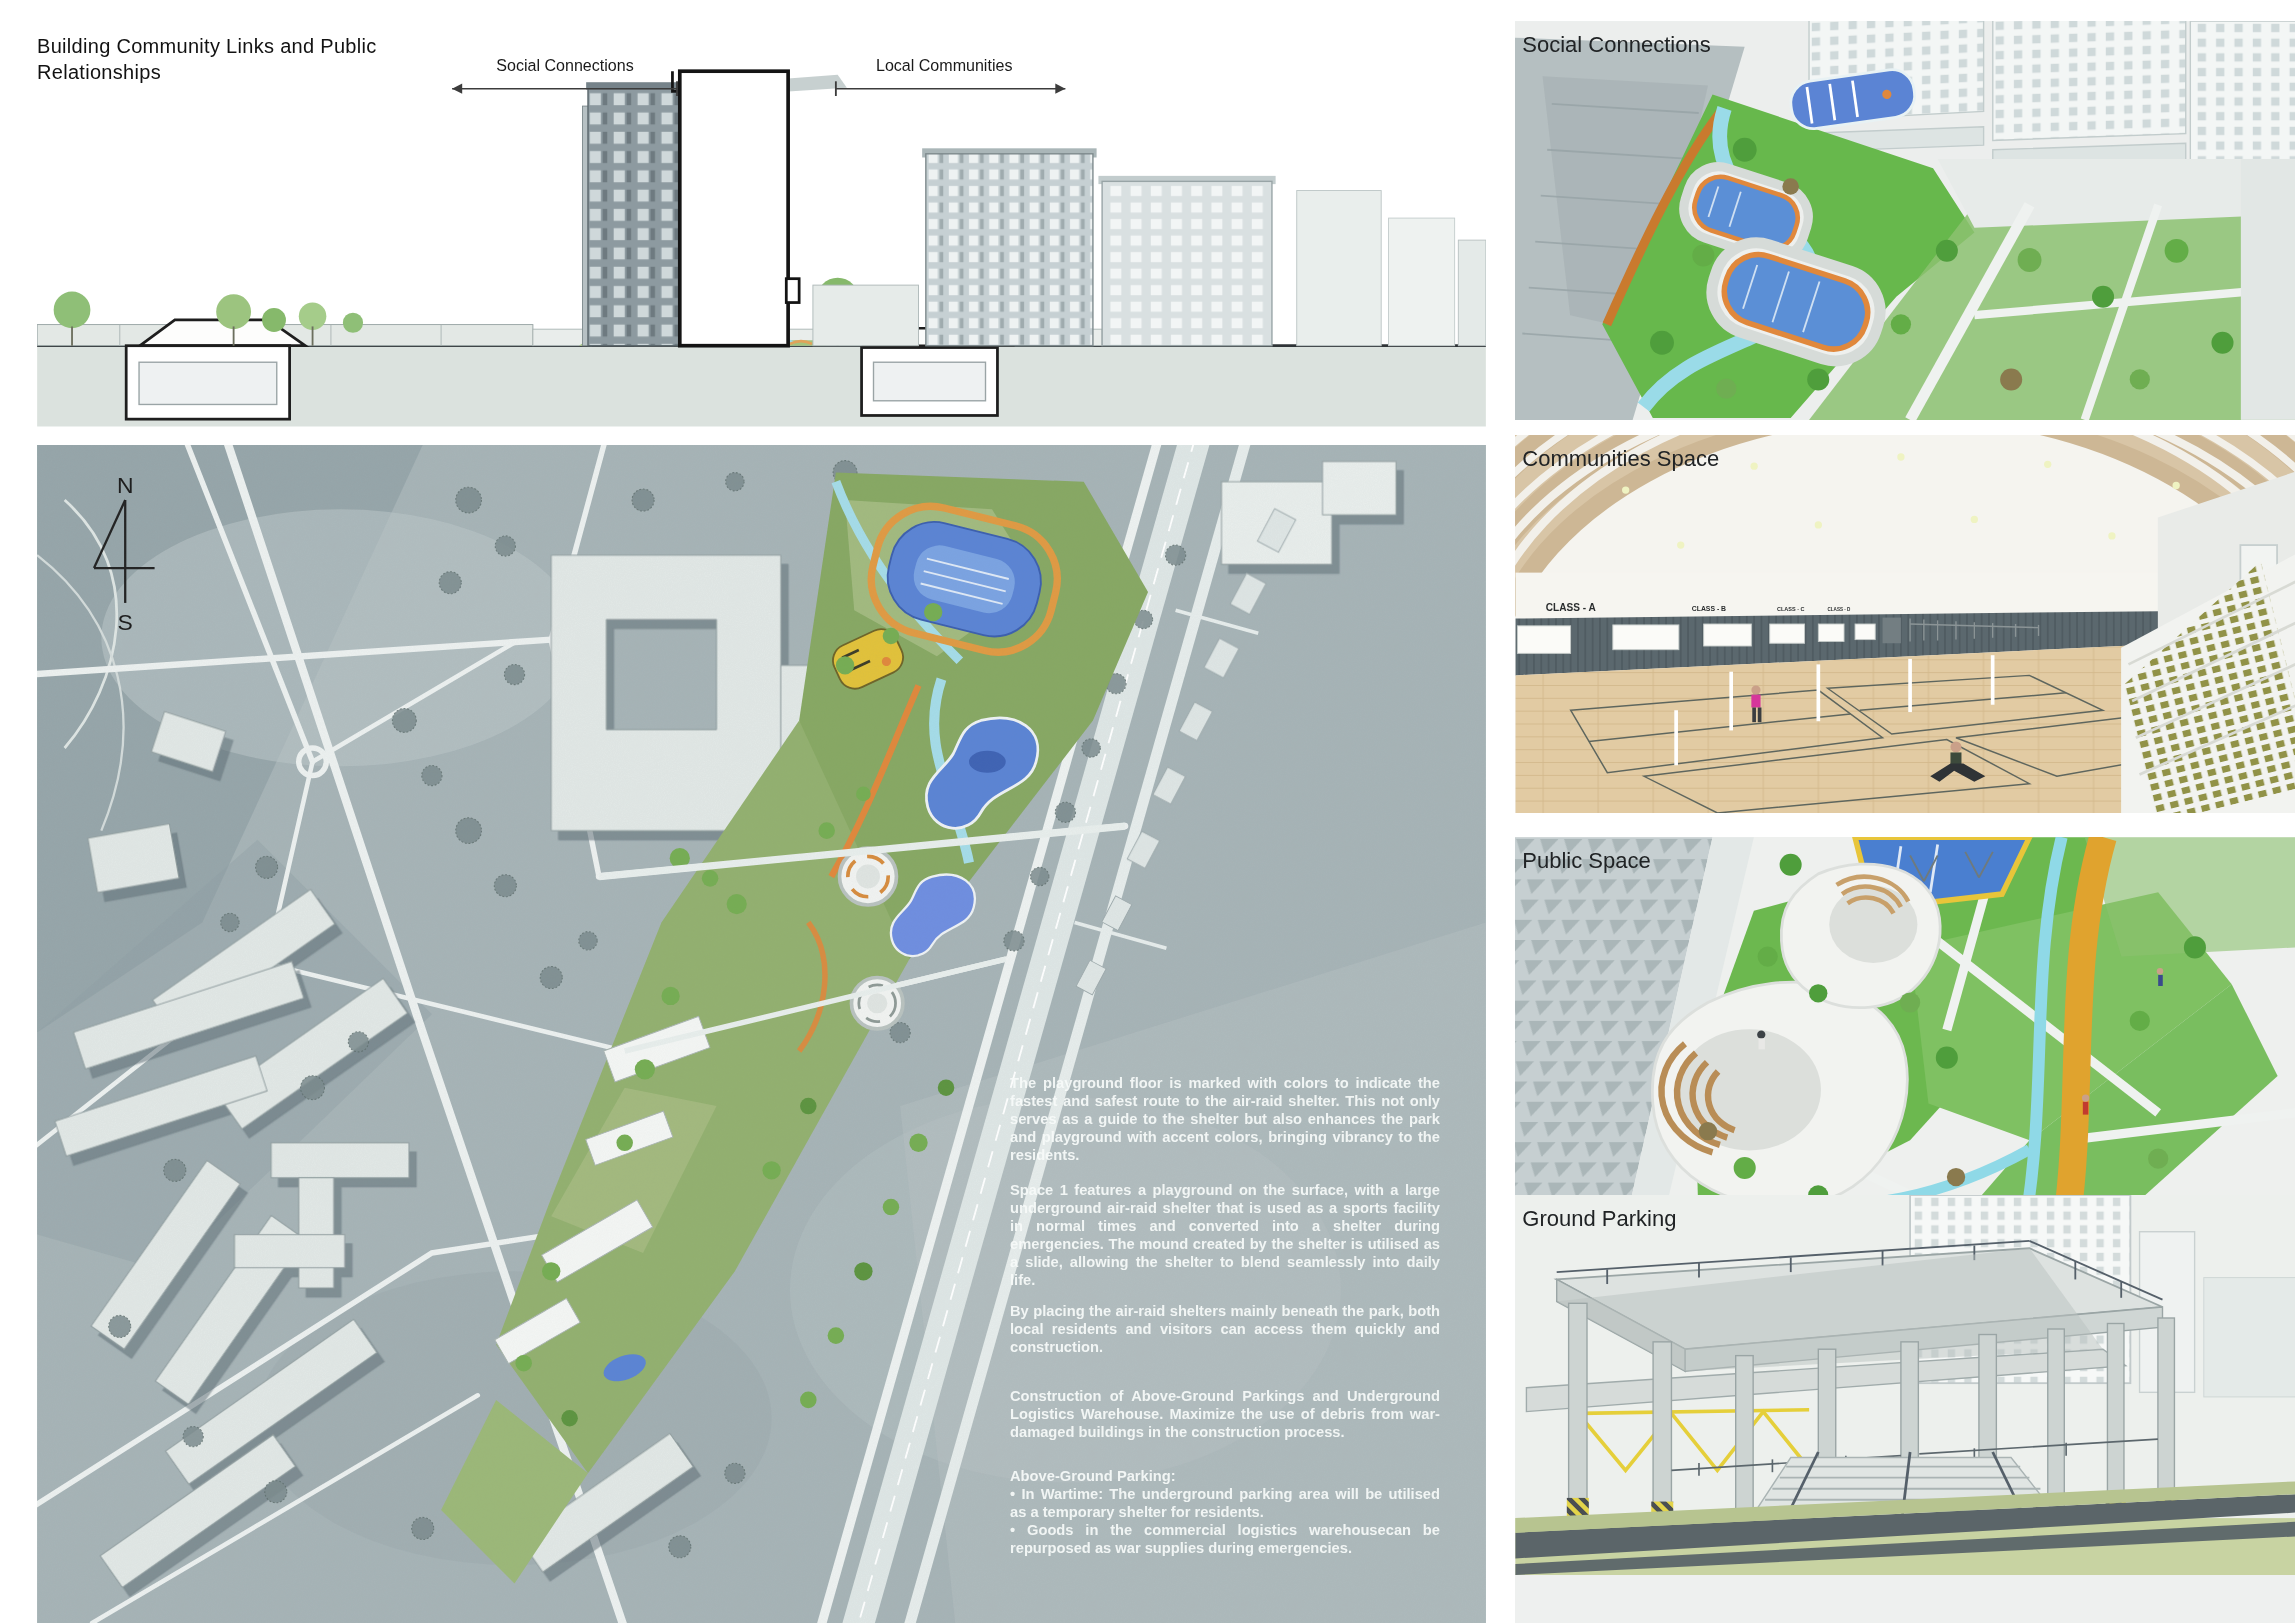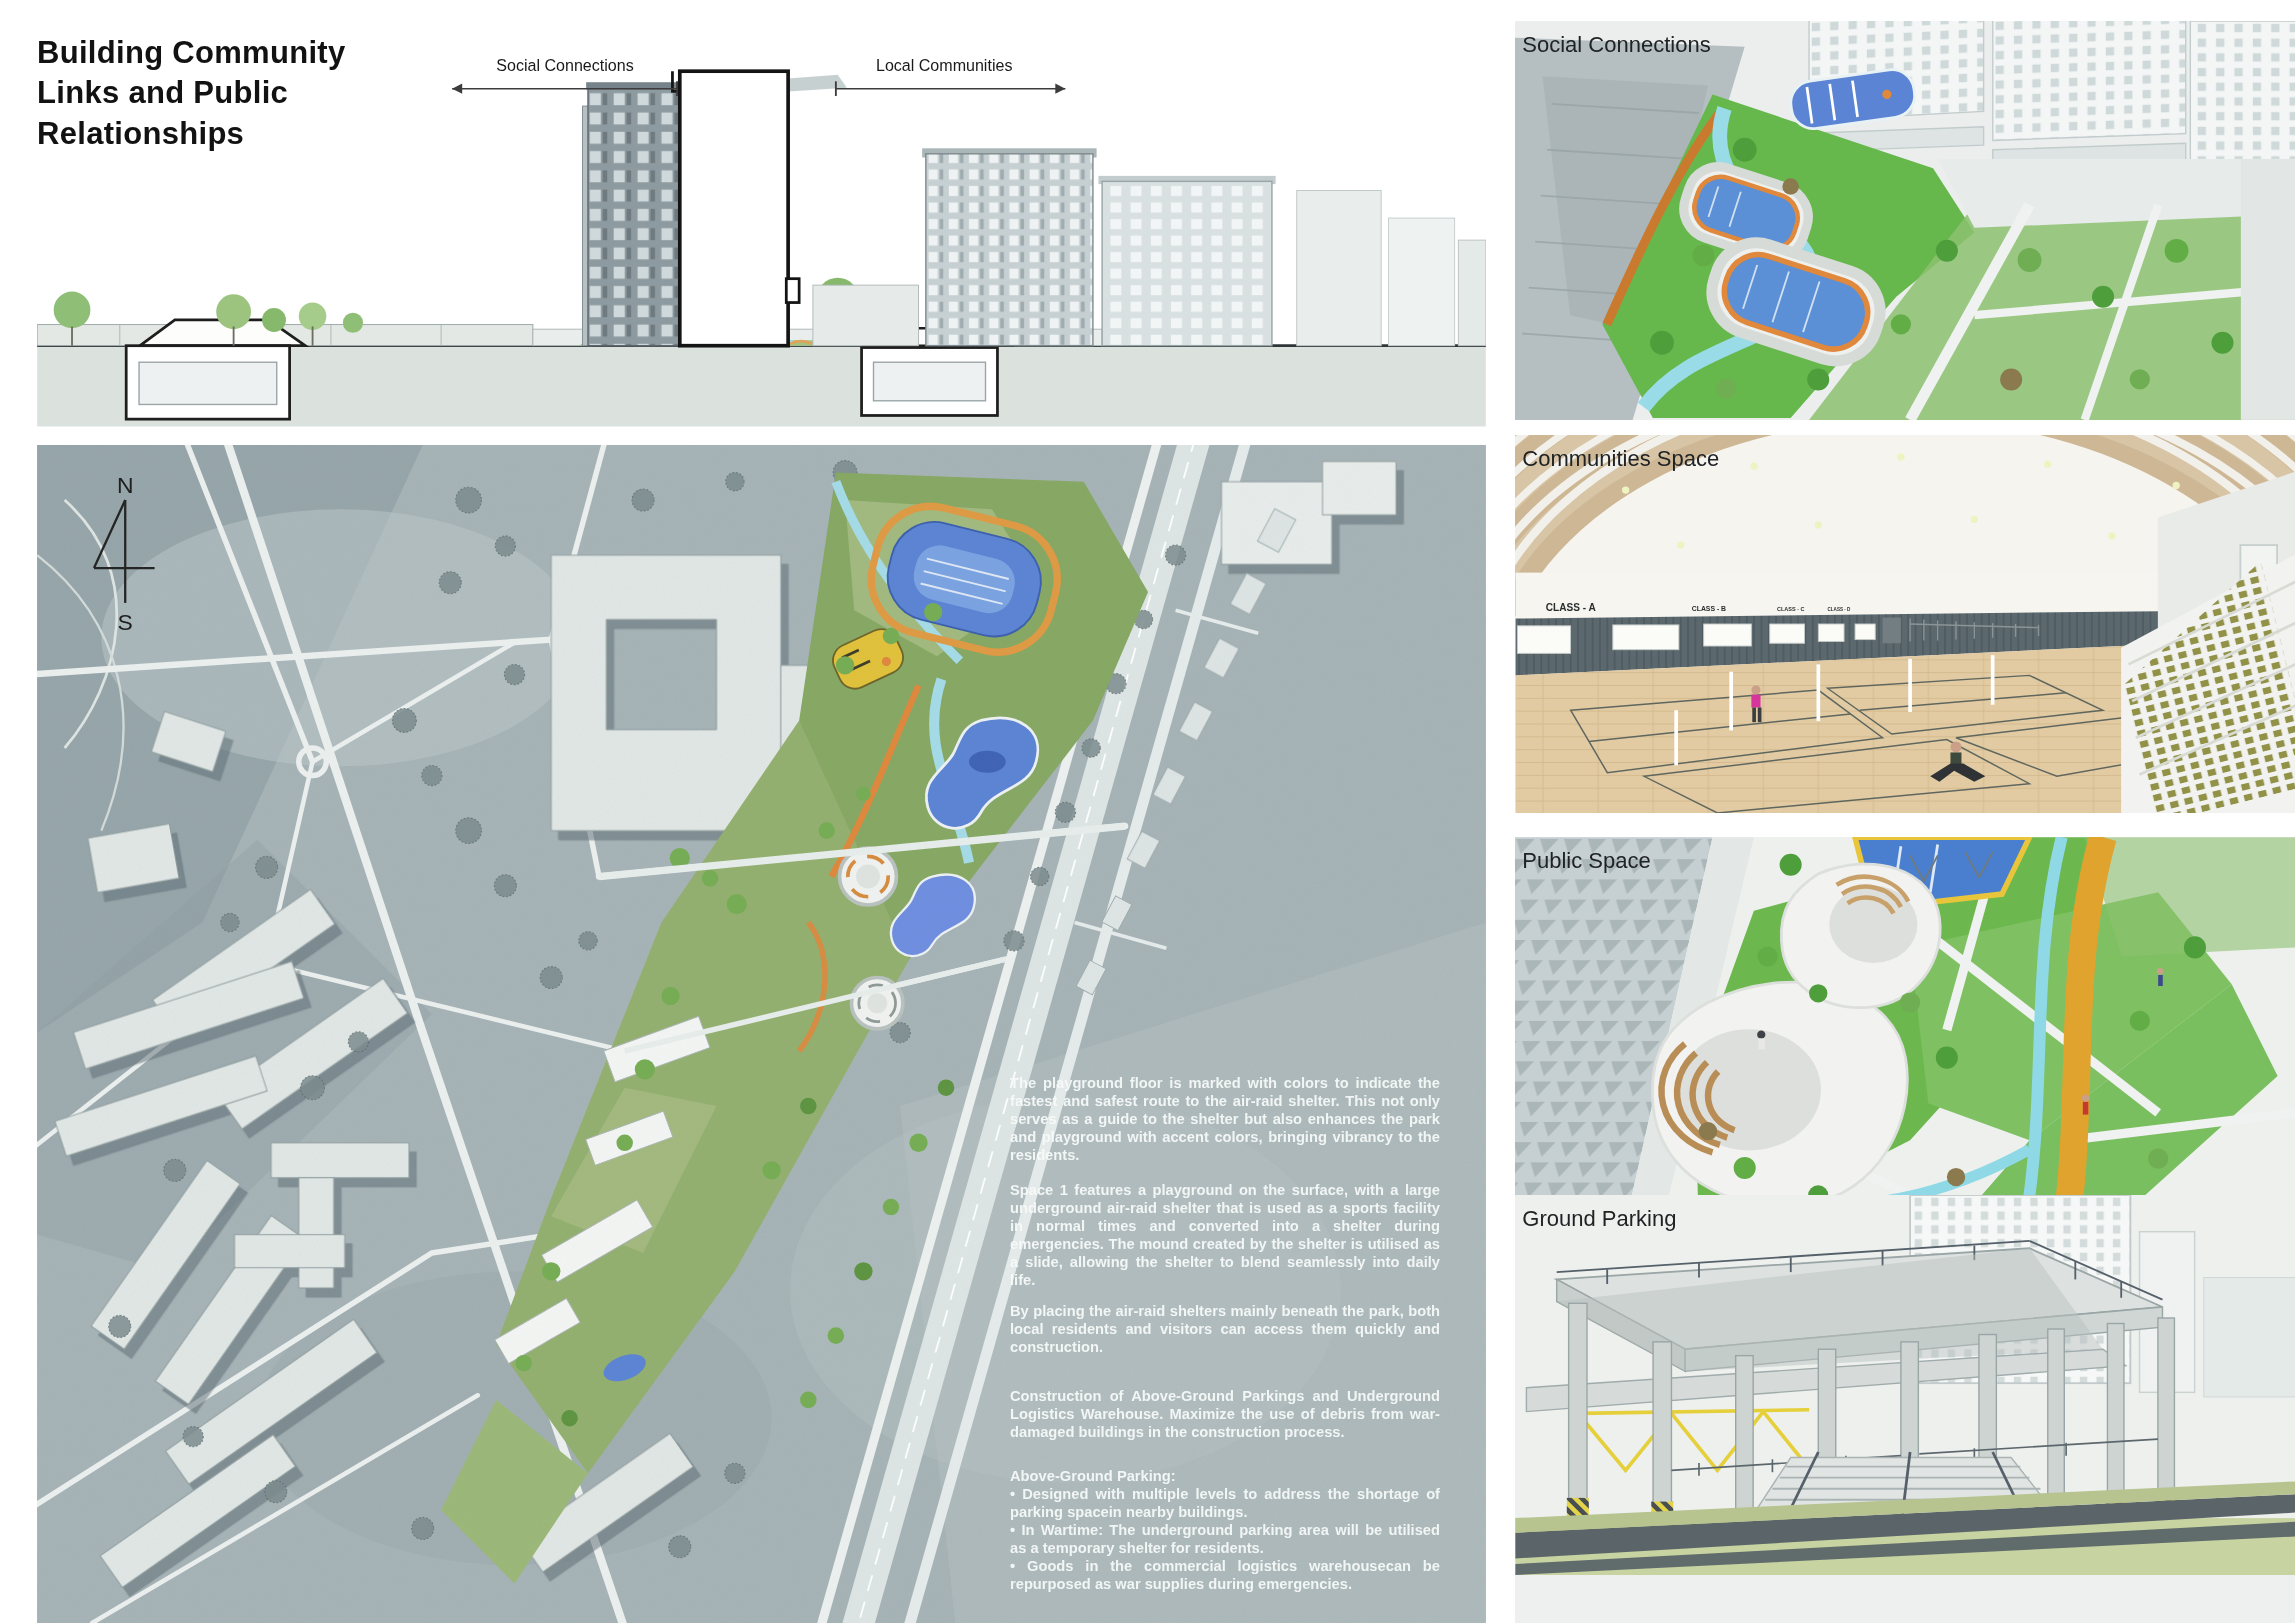--- a/index.html
+++ b/index.html
@@ -1,19 +1,19 @@
 <!DOCTYPE html>
 <html style="font-size:14.7px"><head>
 <meta charset="utf-8">
 <style>
   html,body{margin:0;padding:0;background:#ffffff;}
   .board{position:relative;width:2296px;height:1624px;background:#ffffff;overflow:hidden;
          font-family:"Liberation Sans",sans-serif;color:#111;}
   .abs{position:absolute;}
-  .poster-title{left:37px;top:33px;width:395px;font-size:31px;font-weight:700;
+  .poster-title{left:37px;top:33px;width:395px;font-size:20px;font-weight:400;
                 line-height:1.3;letter-spacing:0.3px;color:#121212;}
   .plan-text{left:1010px;top:1074px;width:430px;color:rgba(246,250,249,.93);
              font-size:14.7px;line-height:18px;text-align:justify;font-weight:bold;}
   .plan-text p{margin:0 0 16.5px 0;}
   .plan-text p.m15{margin-bottom:13.8px}
   .plan-text p.m9{margin-bottom:8.3px}
   .plan-text p.m34{margin-bottom:31px}
   .plan-text p.m12{margin-bottom:26px}
   .plan-text p.m0{margin-bottom:0}
   .panel{left:1515px;width:781px;overflow:hidden;background:#eef0ef;}
@@ -350,21 +350,20 @@
 
     <rect width="1578" height="1283" filter="url(#noise)" opacity=".55"></rect>
   </svg>
 
   <div class="abs plan-text">
     <p>The playground floor is marked with colors to indicate the fastest and safest route to the air-raid shelter. This not only serves as a guide to the shelter but also enhances the park and playground with accent colors, bringing vibrancy to the residents.</p>
     <p class="m15">Space 1 features a playground on the surface, with a large underground air-raid shelter that is used as a sports facility in normal times and converted into a shelter during emergencies. The mound created by the shelter is utilised as a slide, allowing the shelter to blend seamlessly into daily life.</p>
     <p class="m34">By placing the air-raid shelters mainly beneath the park, both local residents and visitors can access them quickly and construction.</p>
     <p class="m12">Construction of Above-Ground Parkings and Underground Logistics Warehouse. Maximize the use of debris from war-damaged buildings in the construction process.</p>
     <p class="m0">Above-Ground Parking:</p>
-    <p class="m0">• Designed with multiple levels to address the shortage of parking spacein nearby buildings.</p>
     <p class="m0">• In Wartime: The underground parking area will be utilised as a temporary shelter for residents.</p>
     <p class="m0">• Goods in the commercial logistics warehousecan be repurposed as war supplies during emergencies.</p>
   </div>
 
   <div class="abs panel" style="top:21px;height:399px;">
     <svg width="781" height="399" viewBox="0 0 850 434">
       <defs>
         <pattern id="winlight" width="20" height="16" patternUnits="userSpaceOnUse">
           <rect width="20" height="16" fill="#f3f6f5"></rect>
           <rect x="3" y="3" width="9" height="9" fill="#cfd9da"></rect>

